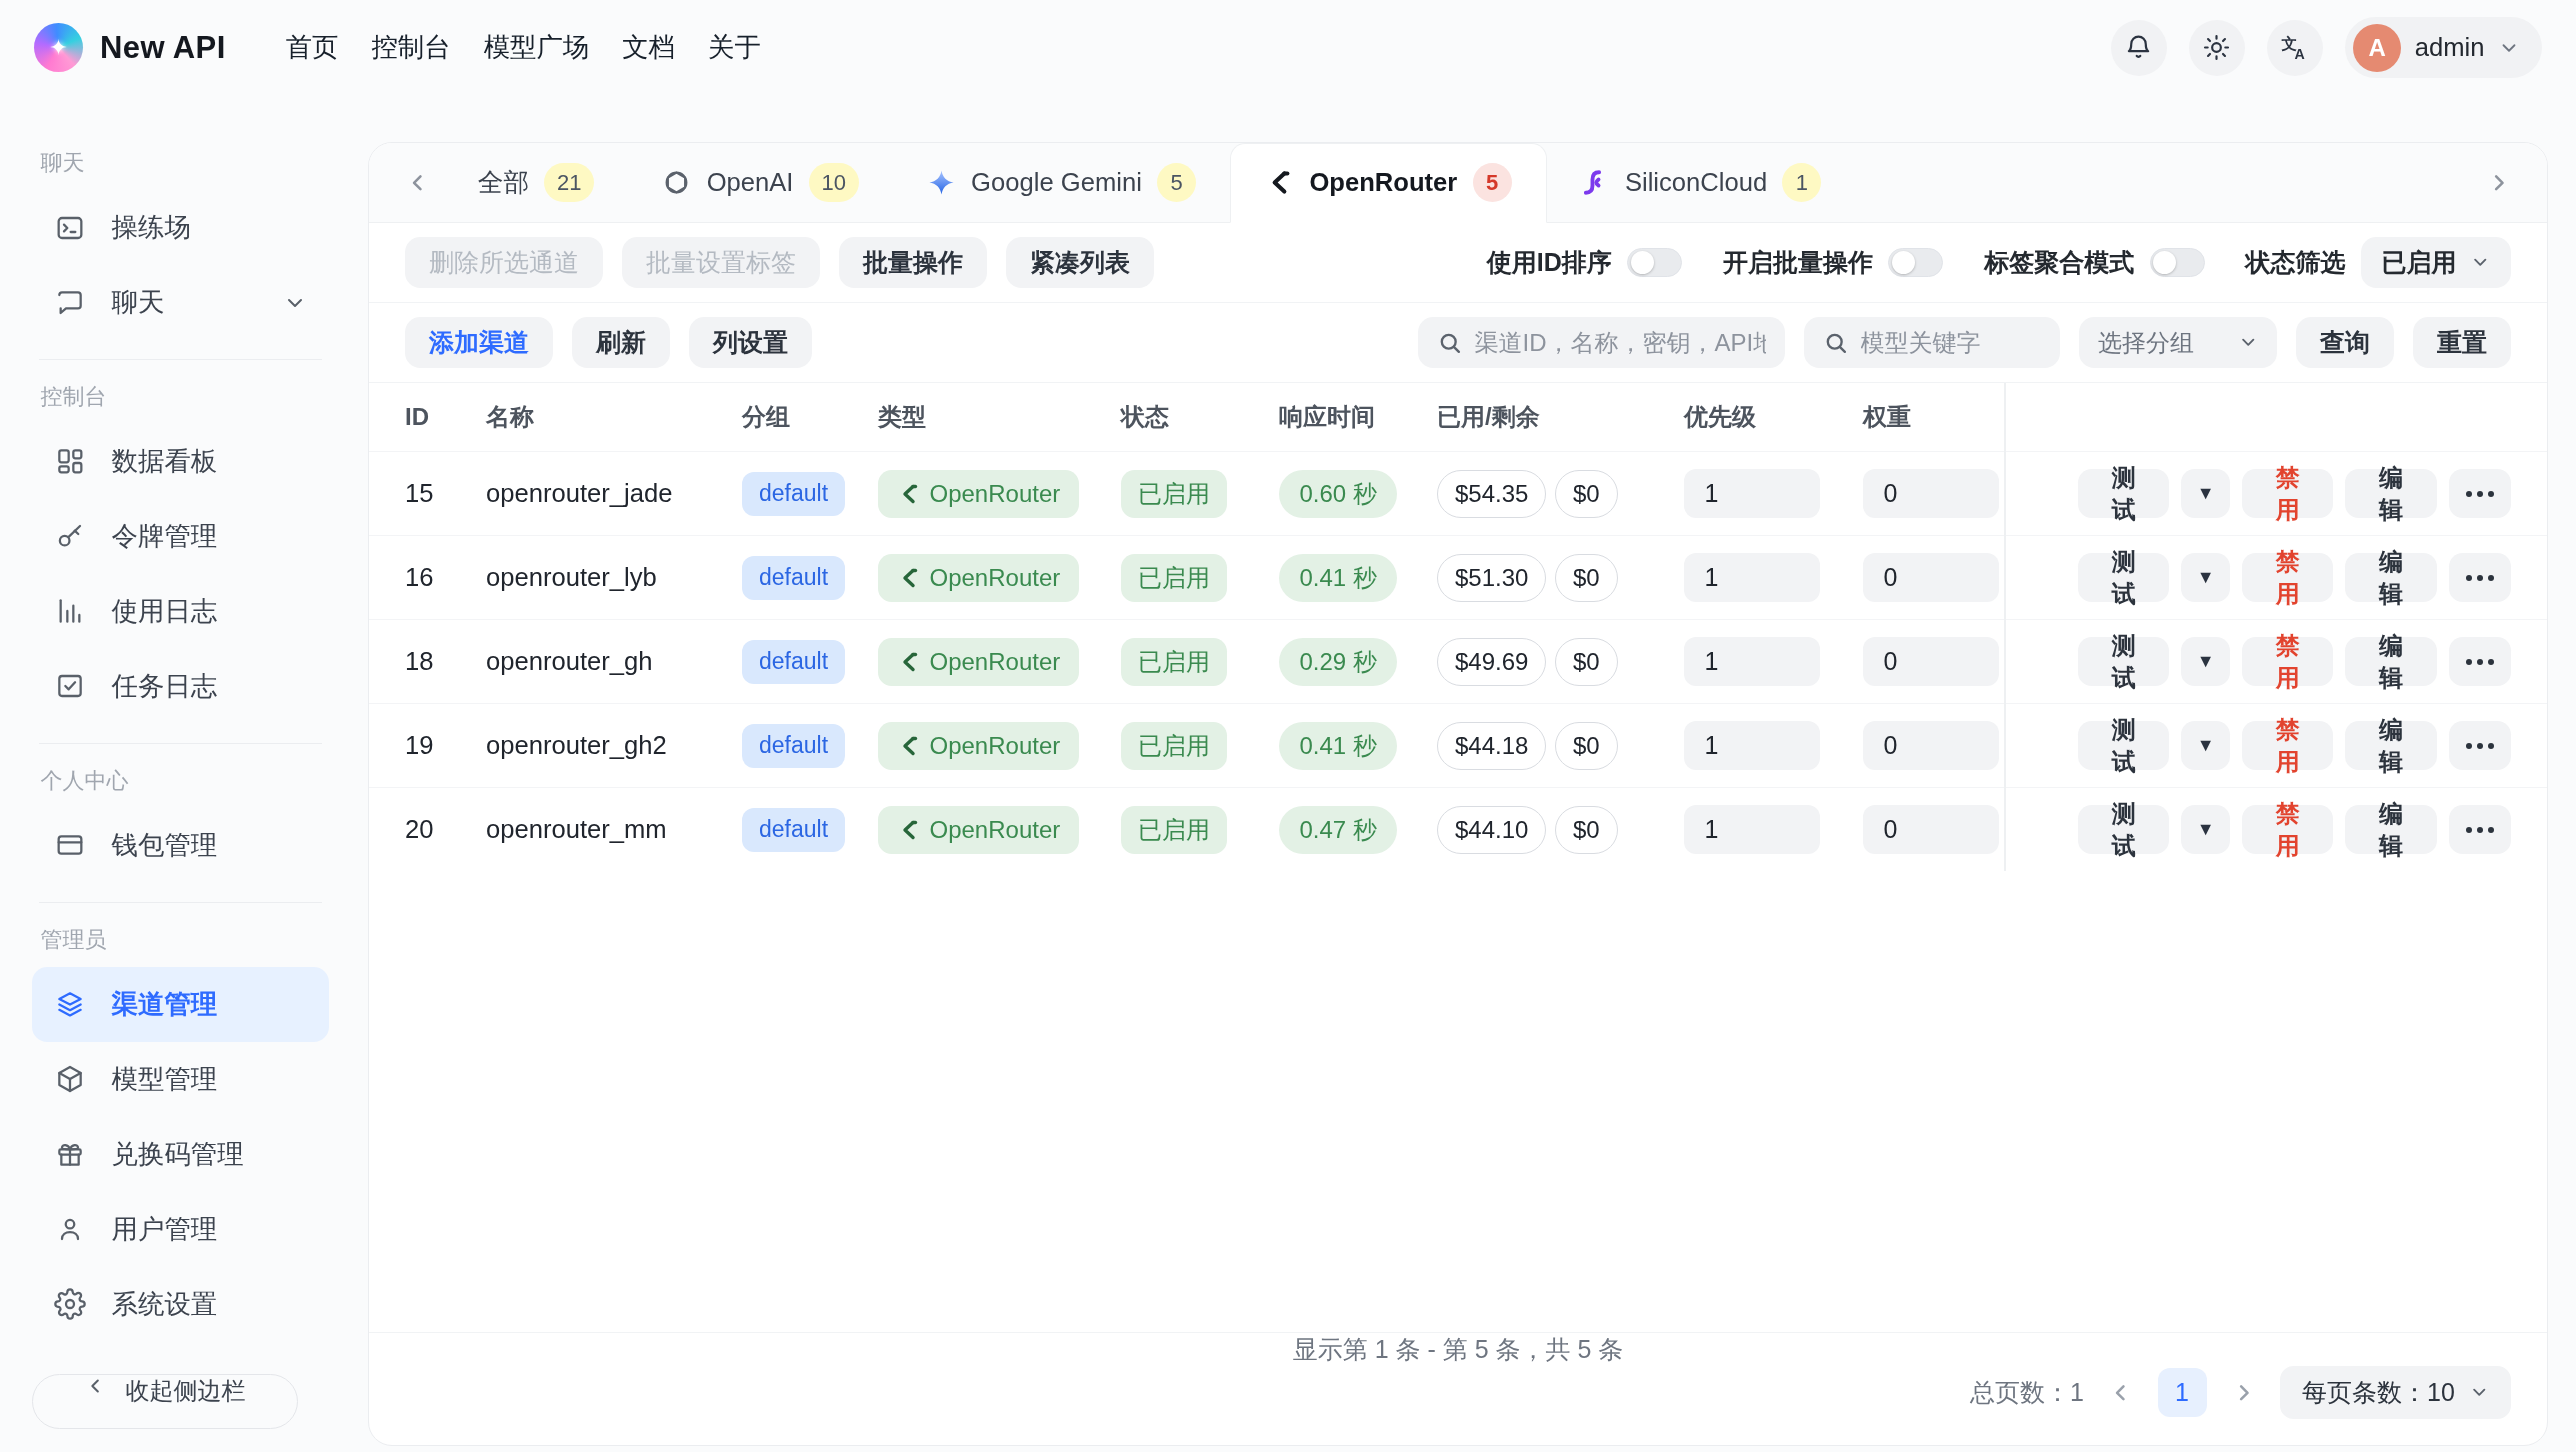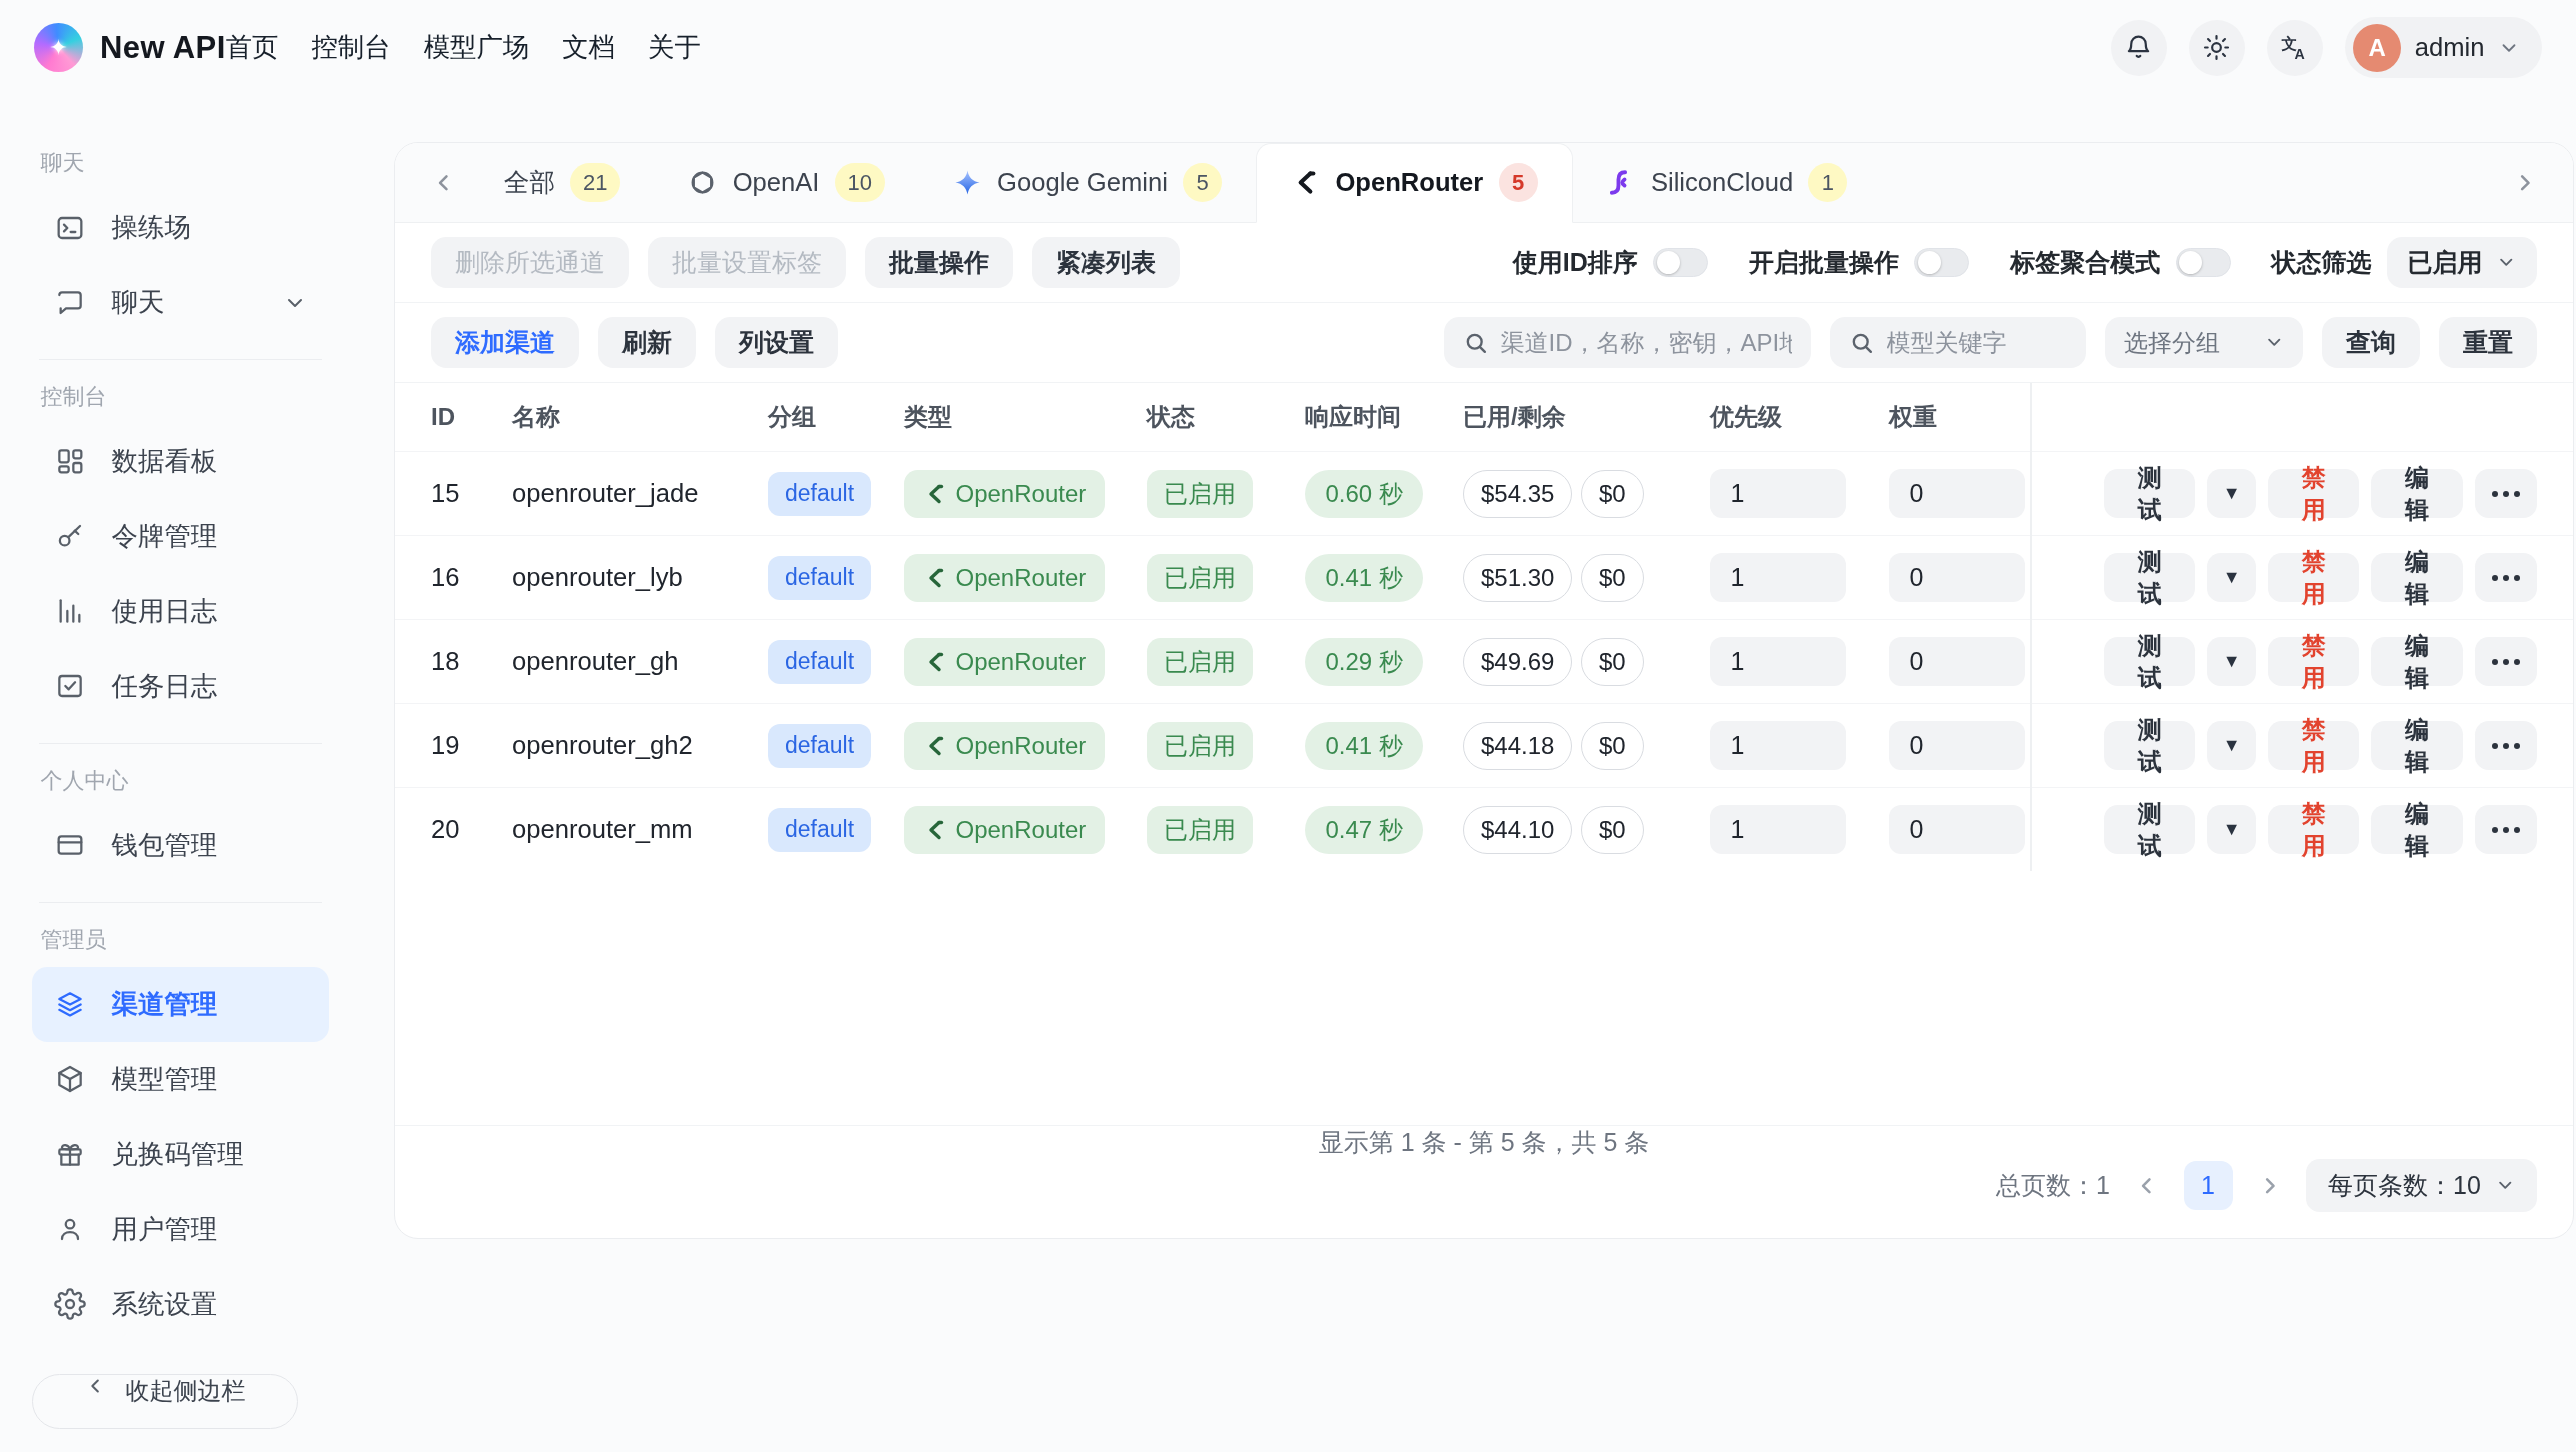--- a/index.html
+++ b/index.html
@@ -9,21 +9,21 @@
     font-family:"Liberation Sans","DejaVu Sans",sans-serif;
     color:#1f2430;
     position:relative;
   }
   svg { display:block; }
   button { font-family:inherit; border:none; background:none; cursor:pointer; }
   input { font-family:inherit; border:none; outline:none; background:transparent; }
 
   
   .app-header { position:absolute; top:0; left:0; right:0; height:95px; display:flex; align-items:center; padding:0 34px; }
-  .brand { display:flex; align-items:center; gap:17px; }
+  .brand { display:flex; align-items:center; gap:17px; margin-right:60px; }
   .logo { width:49px; height:49px; border-radius:50%;
     background:conic-gradient(from 210deg,#ff7ad1,#b36bff,#3f8cff,#35d0e0,#ff9ad5,#ff7ad1);
     position:relative; }
   .logo::after{ content:"✦"; position:absolute; inset:0; display:flex; align-items:center; justify-content:center;
     color:#fff; font-size:22px; text-shadow:0 0 5.1px rgba(255,255,255,.9); }
   .brand-name { font-size:31px; font-weight:700; color:#14181f; letter-spacing:0.4px; }
   .top-nav { display:flex; align-items:center; gap:33px; }
   .top-nav .nav-link { font-size:26.4px; color:#17202b; font-weight:500; cursor:pointer; }
   .header-right { margin-left:auto; display:flex; align-items:center; gap:22px; }
   .icon-btn { width:56px; height:56px; border-radius:50%; background:#f1f2f4; display:flex; align-items:center; justify-content:center; }
@@ -41,22 +41,22 @@
   .side-item .s-ic svg { width:32px; height:32px; stroke:#596069; stroke-width:1.7; fill:none; stroke-linecap:round; stroke-linejoin:round; }
   .side-item.active { background:#e7f1ff; }
   .side-item.active .s-label { color:#2e6bff; font-weight:600; }
   .side-item.active .s-ic svg { stroke:#2e6bff; }
   .side-item .s-chevron { margin-left:auto; }
   .side-divider { height:0.9px; background:#ebedf0; margin:19px 6.8px; }
   .collapse-btn { position:absolute; left:32px; bottom:24px; width:266px; height:55px; border:1.7px solid #e4e6ea; border-radius:852px;
     background:#fafbfc; display:flex; align-items:flex-start; justify-content:center; gap:19px; font-size:24px; color:#3c434e; }
 
   
-  .panel { position:absolute; left:368px; top:142px; width:2180px; height:1097px; background:#fff;
-    border:0.9px solid #ebedf0; border-radius:24px; display:flex; flex-direction:column; overflow:hidden;margin-left:26px; }
+  .panel { position:absolute; left:368px; top:142px; width:2180px; height:1304px; background:#fff;
+    border:0.9px solid #ebedf0; border-radius:24px; display:flex; flex-direction:column; overflow:hidden; }
 
   
   .tabstrip { height:80px; background:#fafbfc; display:flex; align-items:stretch; border-bottom:0.9px solid #eef0f2; padding:0 22px; }
   .tab-nav-arrow { align-self:center; padding:0 13.6px; }
   .tab { display:flex; align-items:center; gap:15.3px; padding:0 34px; font-size:25.6px; color:#3c434e; cursor:pointer; }
   .tab .tab-ic { width:29px; height:29px; }
   .tab-badge { min-width:39px; height:39px; padding:0 12.8px; border-radius:852px; background:#fef9c3; color:#4b5563;
     font-size:22px; display:flex; align-items:center; justify-content:center; }
   .tab.active { background:#fff; border:0.9px solid #eef0f2; border-bottom:0.9px solid #fff; border-radius:15.3px 15.3px 0 0;
     margin-bottom:-0.9px; font-weight:700; color:#14181f; }

